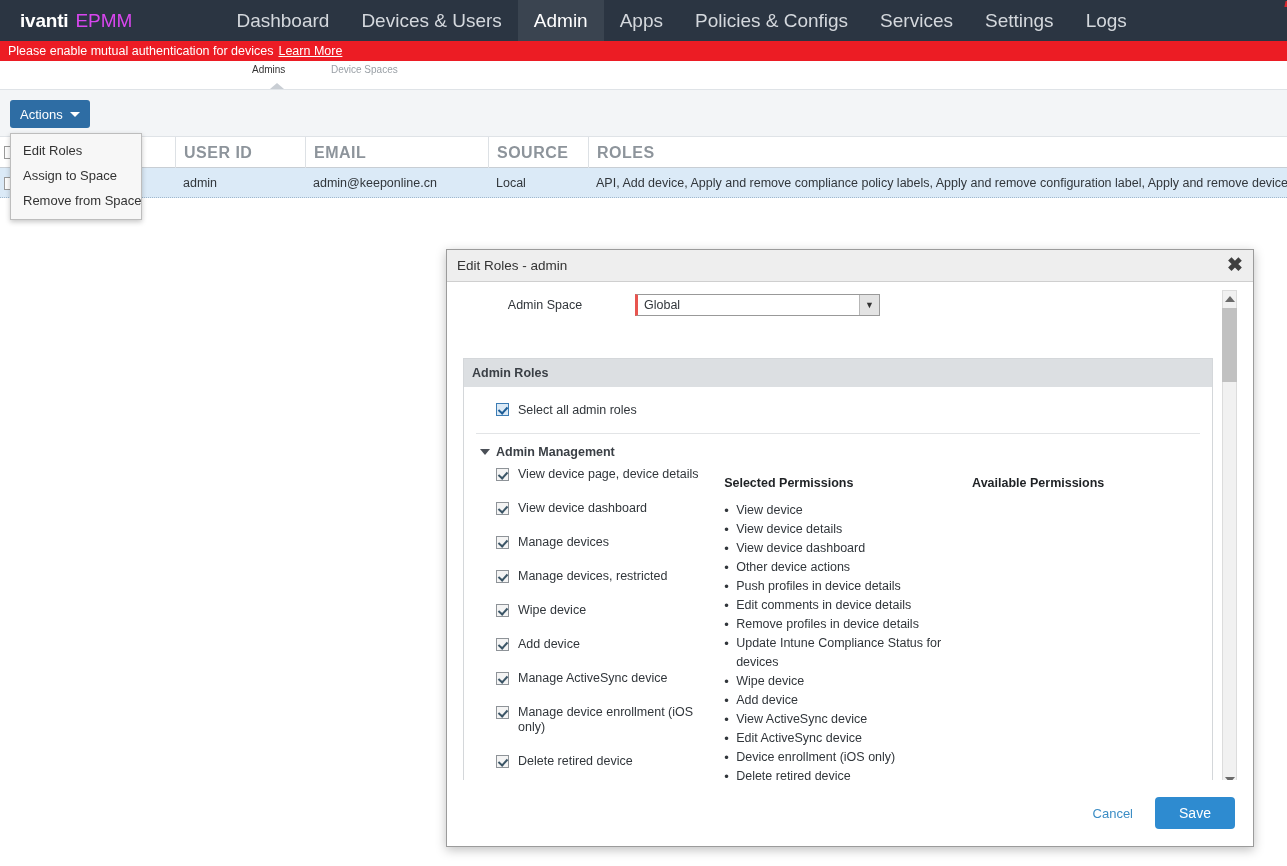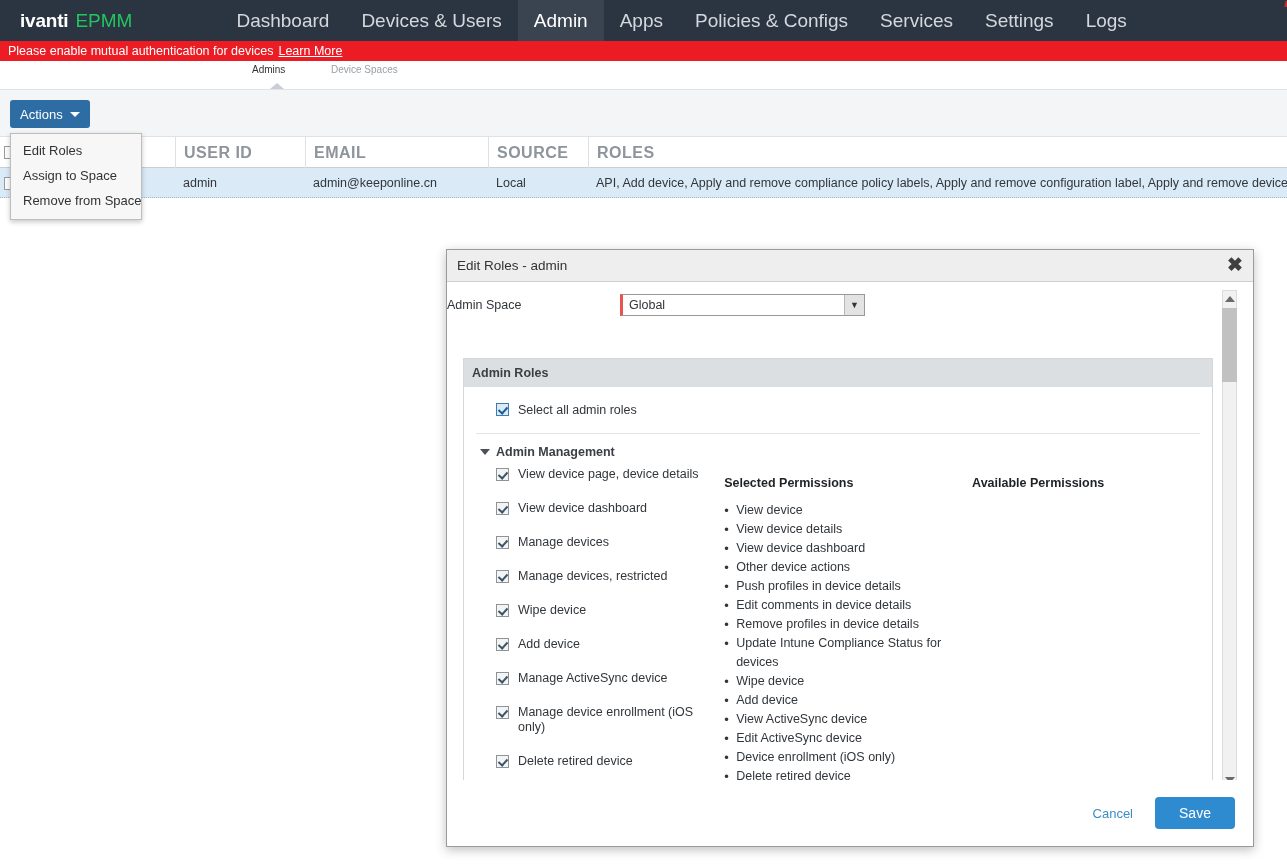--- a/index.html
+++ b/index.html
@@ -28,21 +28,21 @@
   #brand .ivanti {
     font-weight: bold; font-size: 19px; letter-spacing: -0.2px;
     position: relative; color: #ffffff;
   }
   #brand .tick {
     position: absolute; right: -1px; top: 1px;
     width: 3px; height: 6px; background: #d8262c;
     transform: skewX(-12deg);
   }
   #brand .epmm {
-    font-size: 19px; font-weight: normal; margin-left: 7px; color: #22c55e;
+    font-size: 19px; font-weight: normal; margin-left: 7px; color: #d946ef;
   }
   #navitems { display: flex; align-items: stretch; margin-left: 78px; }
   .navitem {
     display: flex; align-items: center;
     padding: 0 16px; height: 41px;
     color: #d4d8dd; font-size: 19px;
     cursor: pointer; white-space: nowrap;
   }
   .navitem.active { background: #3a4450; color: #ffffff; }
 
@@ -178,22 +178,22 @@
     font-size: 19px; font-weight: bold; color: #3f3f3f;
     line-height: 20px; cursor: pointer;
   }
   #modal-body { position: relative; height: 532px; overflow: hidden; }
 
   #adminspace-row {
     position: absolute; left: 0; top: 12px; width: 770px;
     display: flex; align-items: center;
   }
   #adminspace-label {
-    width: 173px; text-align: left; padding-right: 7px;
-    font-size: 12.5px; color: #31363b;
+    width: 173px; text-align: center; padding-right: 7px;
+    font-size: 12.5px; color: #31363b; margin-left: 15px;
   }
   #adminspace-select {
     width: 245px; height: 22px;
     border: 1px solid #999999; border-left: 3px solid #e8554f;
     background: #ffffff;
     display: flex; align-items: center; justify-content: space-between;
     font-size: 12.5px; color: #31363b;
     padding-left: 6px; cursor: pointer;
   }
   #adminspace-arrow {

